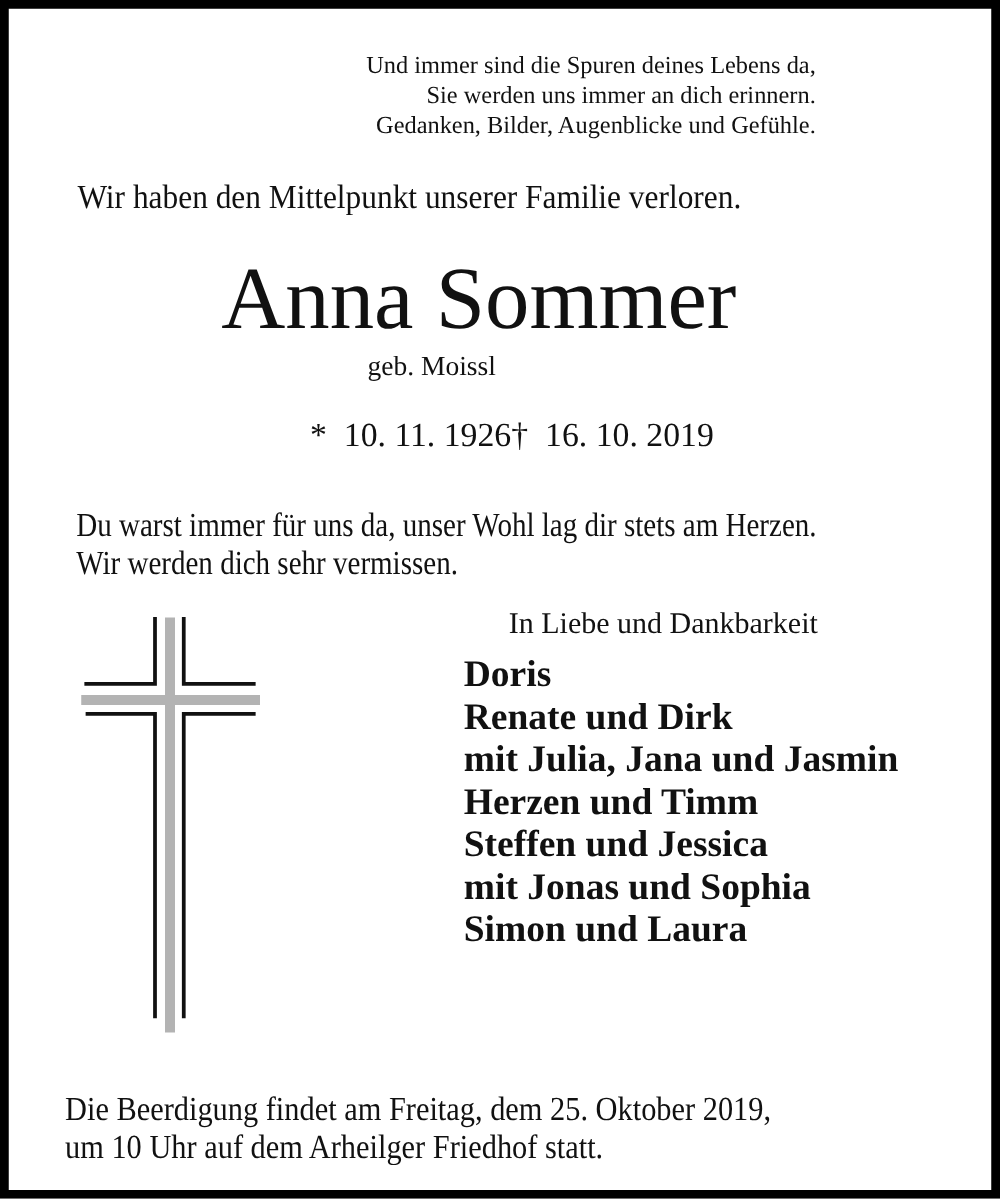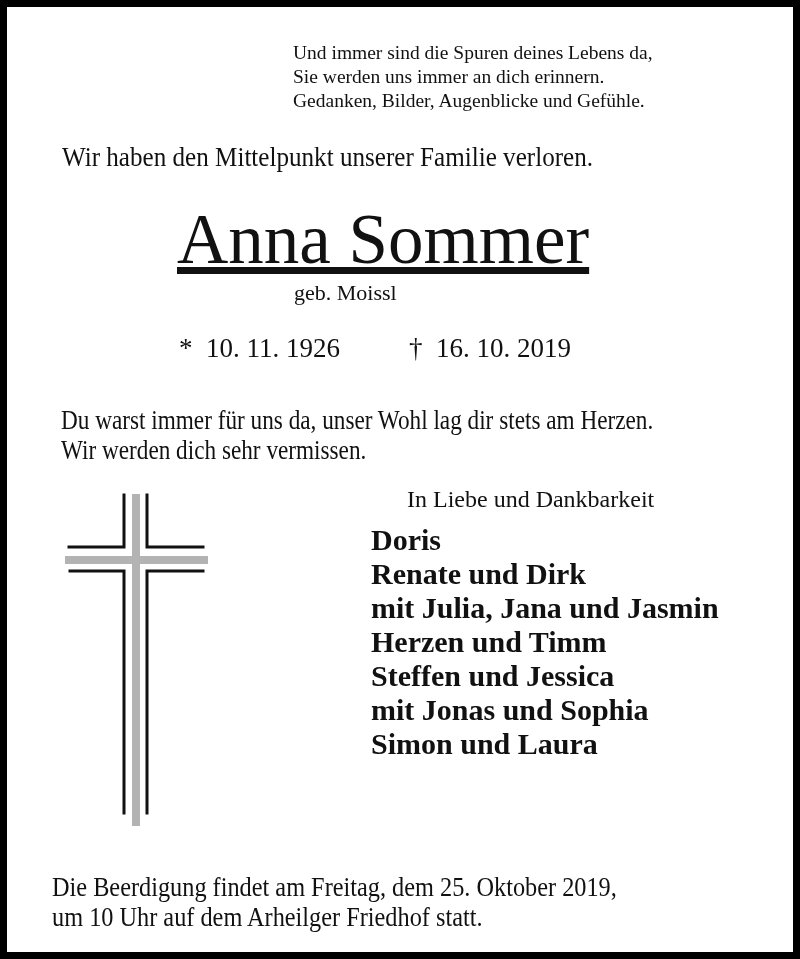--- a/index.html
+++ b/index.html
@@ -5,29 +5,29 @@
   html, body { margin: 0; padding: 0; background: #ffffff; }
   body { width: 800px; height: 959px; position: relative; overflow: hidden; }
   .frame {
     position: absolute; left: 0; top: 0; width: 800px; height: 959px;
     box-sizing: border-box; border: 7px solid #000000; background: #ffffff;
   }
   .t {
     position: absolute; margin: 0; white-space: nowrap; color: #111111;
     font-family: "Liberation Serif", "DejaVu Serif", serif;
   }
-  .poem { left: 286px; top: 34px; font-size: 19.5px; line-height: 24px; }
+  .poem { left: 286px; top: 34px; font-size: 19.5px; line-height: 24px; text-align: right; }
   .poem div { white-space: nowrap; }
   .intro { left: 55px; top: 134px; font-size: 27px; line-height: 32px;
            transform: scaleX(0.93); transform-origin: left top; }
-  .name { left: 170px; top: 190px; font-size: 71px; line-height: 84px; text-decoration: underline; }
+  .name { left: 170px; top: 190px; font-size: 71px; line-height: 84px; }
   .maiden { left: 287px; top: 272px; font-size: 22px; line-height: 28px; }
   .dates { left: 172px; top: 325px; font-size: 27px; line-height: 32px; }
   .dates span { display: inline-block; }
-  .dates .birth { width: 230px; }
+  .dates .birth { width: 230px; text-align: right; }
   .msg { left: 54px; top: 398px; font-size: 27px; line-height: 30px;
          transform: scaleX(0.86); transform-origin: left top; }
   .msg div { white-space: nowrap; }
   .closing { left: 364px; top: 477px; font-size: 24px; line-height: 30px; margin-left: 36px; }
   .family { left: 364px; top: 516px; font-size: 30px; line-height: 34px; font-weight: bold; }
   .family div { white-space: nowrap; }
   .funeral { left: 45px; top: 865px; font-size: 27px; line-height: 30px;
              transform: scaleX(0.9); transform-origin: left top; }
   .funeral div { white-space: nowrap; }
   .cross { position: absolute; left: 55px; top: 485px; width: 150px; height: 340px; }

